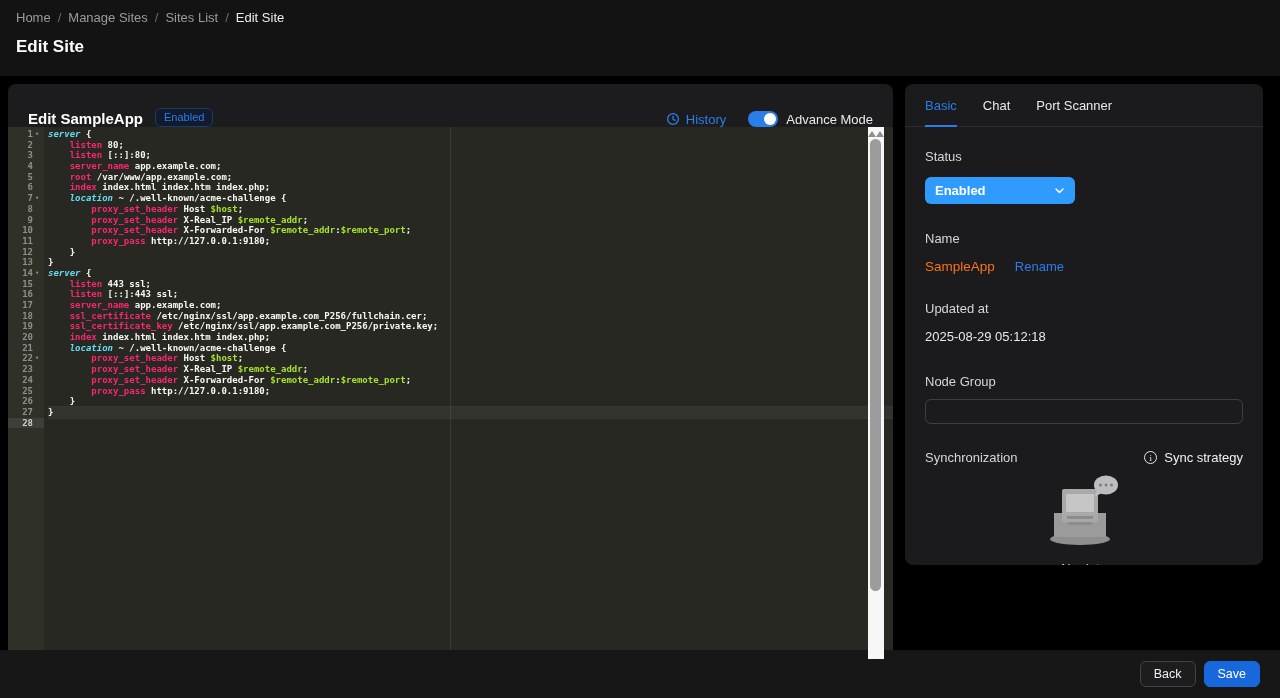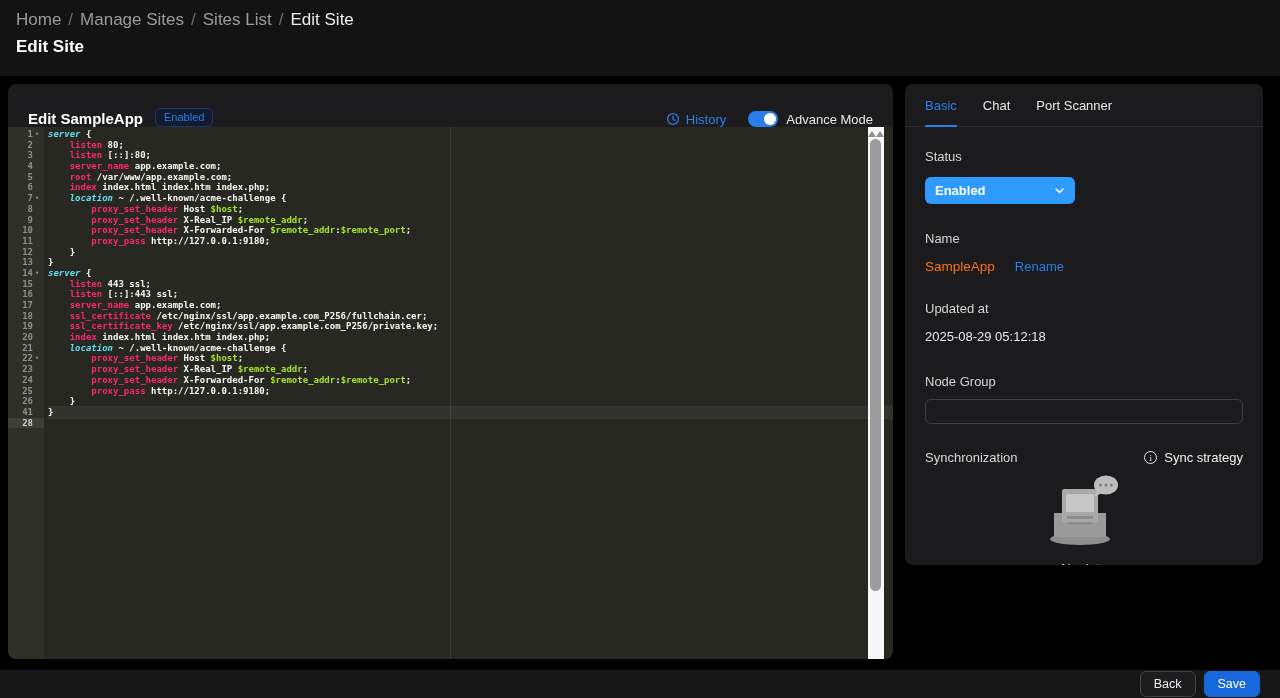--- a/index.html
+++ b/index.html
@@ -1,20 +1,20 @@
 <!DOCTYPE html>
 <html style="--accent: #2b7de9; --status-bg: #2f9bff; --save-bg: #1668dc; --tk-kw: #f92672; --tk-ctx: #66d9ef; --tk-var: #a6e22e; --tk-txt: #f8f8f2;"><head>
 <meta charset="utf-8">
 <style>
   * { margin:0; padding:0; box-sizing:border-box; }
   html,body { width:1280px; height:698px; overflow:hidden; background:#000; font-family:"Liberation Sans", sans-serif; }
 
   
   .topbar { position:absolute; left:0; top:0; width:1280px; height:76px; background:#131313; }
-  .breadcrumb { position:absolute; left:16px; top:10px; font-size:17px; color:#9b9b9b; display:flex; gap:7px; align-items:center; }
+  .breadcrumb { position:absolute; left:16px; top:10px; font-size:13px; color:#9b9b9b; display:flex; gap:7px; align-items:center; }
   .breadcrumb .crumb { cursor:default; }
   .breadcrumb .sep { color:#6d6d6d; }
   .breadcrumb .crumb.current { color:#ececec; }
   .page-title { position:absolute; left:16px; top:37px; font-size:17px; font-weight:bold; color:#ffffff; }
 
   
   .editor-card { position:absolute; left:8px; top:84px; width:885px; height:575px; background:#1c1c1e; border-radius:8px; overflow:hidden; }
   .card-header { height:43px; display:flex; align-items:flex-end; padding:0 20px; }
   .card-title { font-size:15px; font-weight:bold; color:#fff; }
   .badge { margin-left:12px; font-size:11px; color:var(--accent); background:#111a2e; border:1px solid #1e3a66; border-radius:6px; padding:2px 8px; line-height:13px; }
@@ -61,21 +61,21 @@
   .mt-lg { margin-top:27px; }
   .value-text { margin-top:13px; font-size:13px; color:#e8e8e8; }
   .text-input { margin-top:10px; width:100%; height:25px; border-radius:6px; border:1px solid #3f3f41; background:transparent; color:#e8e8e8; font-size:12px; padding:0 8px; outline:none; }
   .sync-row { margin-top:26px; display:flex; align-items:center; justify-content:space-between; }
   .sync-right { display:flex; align-items:center; gap:7px; color:#f0f0f0; font-size:13px; cursor:pointer; }
   .info-icon { width:13px; height:13px; border:1px solid #e8e8e8; border-radius:50%; display:flex; align-items:center; justify-content:center; font-size:9px; color:#e8e8e8; font-family:"Liberation Serif", serif; }
   .empty { margin-top:4px; display:flex; flex-direction:column; align-items:center; }
   .empty-caption { margin-top:6px; font-size:13px; color:#d9d9d9; }
 
   
-  .footer { position:absolute; left:0; bottom:0; width:1280px; height:28px; background:#171717; display:flex; align-items:center; justify-content:flex-end; gap:8px; padding-right:20px; }
+  .footer { position:absolute; left:0; bottom:0; width:1280px; height:48px; background:#171717; display:flex; align-items:center; justify-content:flex-end; gap:8px; padding-right:20px; }
   .btn { height:26px; padding:0 13px; border-radius:6px; font-size:12.5px; display:flex; align-items:center; cursor:pointer; }
   .btn-back { background:#1d1d1f; border:1px solid #424245; color:#f0f0f0; }
   .btn-save { background:var(--save-bg); border:1px solid var(--save-bg); color:#fff; }
 </style>
 </head>
 <body>
 
 <div class="topbar">
   <div class="breadcrumb">
     <span class="crumb">Home</span>
@@ -212,21 +212,21 @@
         </div>
         <div class="gline">
           <span class="lnum">25</span>
           <span class="fold"></span>
         </div>
         <div class="gline">
           <span class="lnum">26</span>
           <span class="fold"></span>
         </div>
         <div class="gline">
-          <span class="lnum">41</span>
+          <span class="lnum">27</span>
           <span class="fold"></span>
         </div>
         <div class="gline active">
           <span class="lnum">28</span>
           <span class="fold"></span>
         </div>
       </div>
     <div class="codepane">
       <div class="print-margin"></div>
     <div class="cline"><span class="tk-ctx">server</span><span class="tk-txt"> {</span></div>

